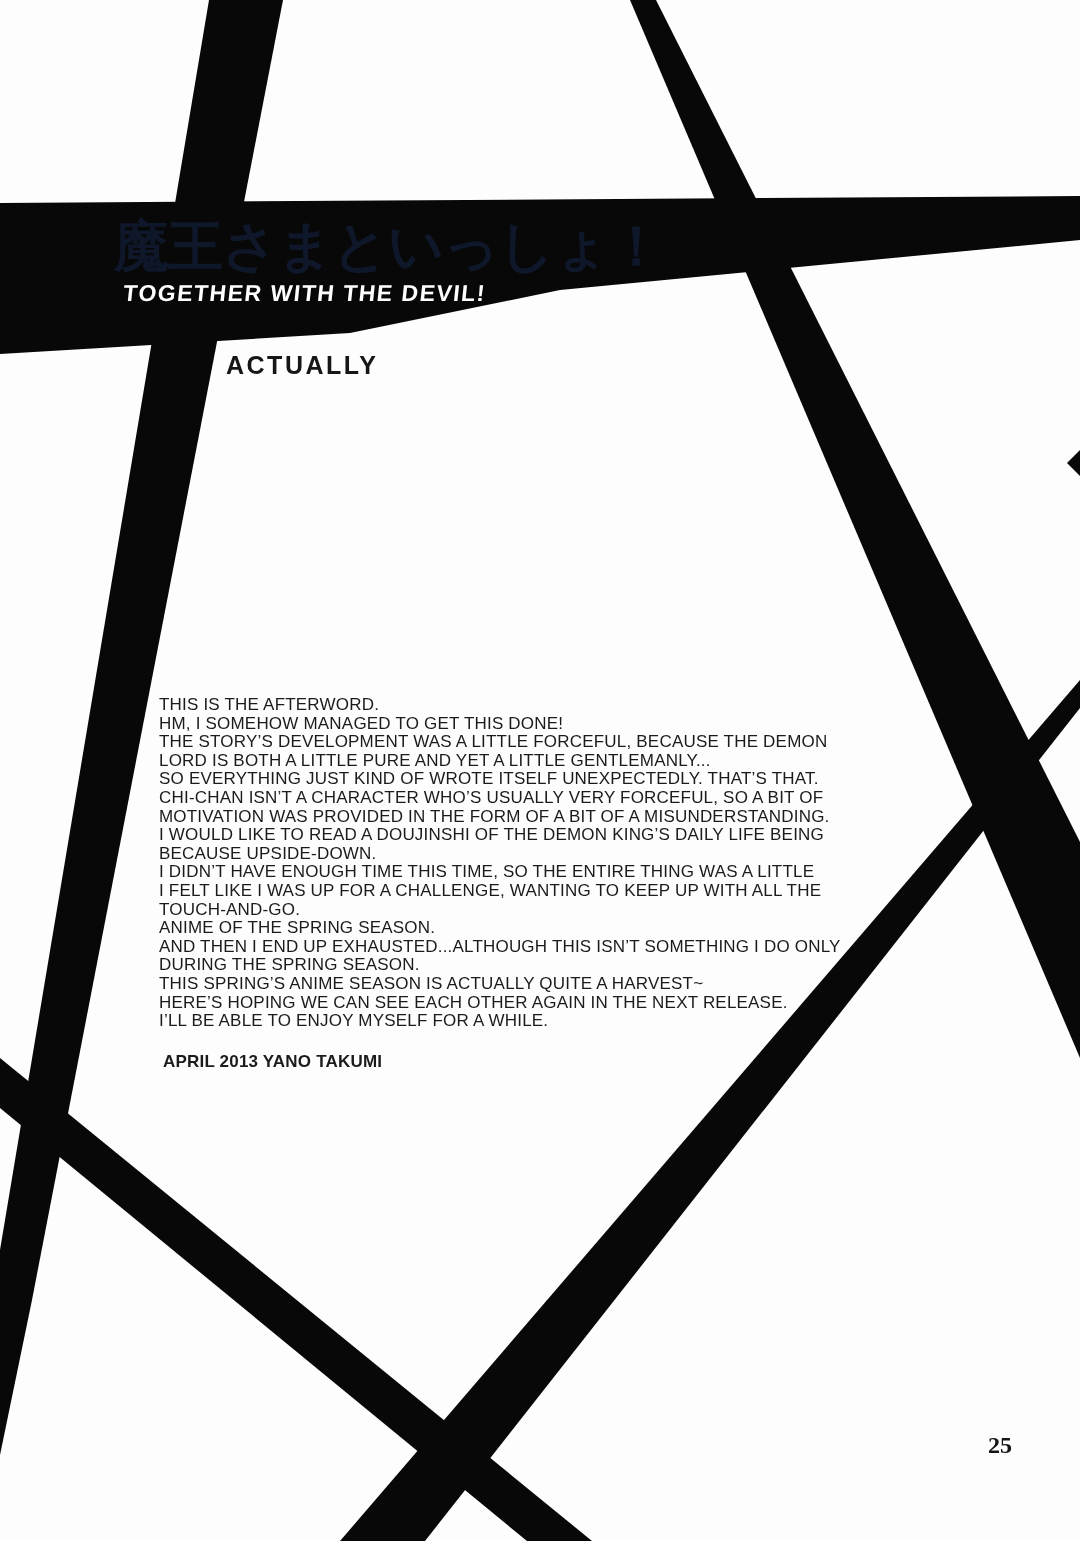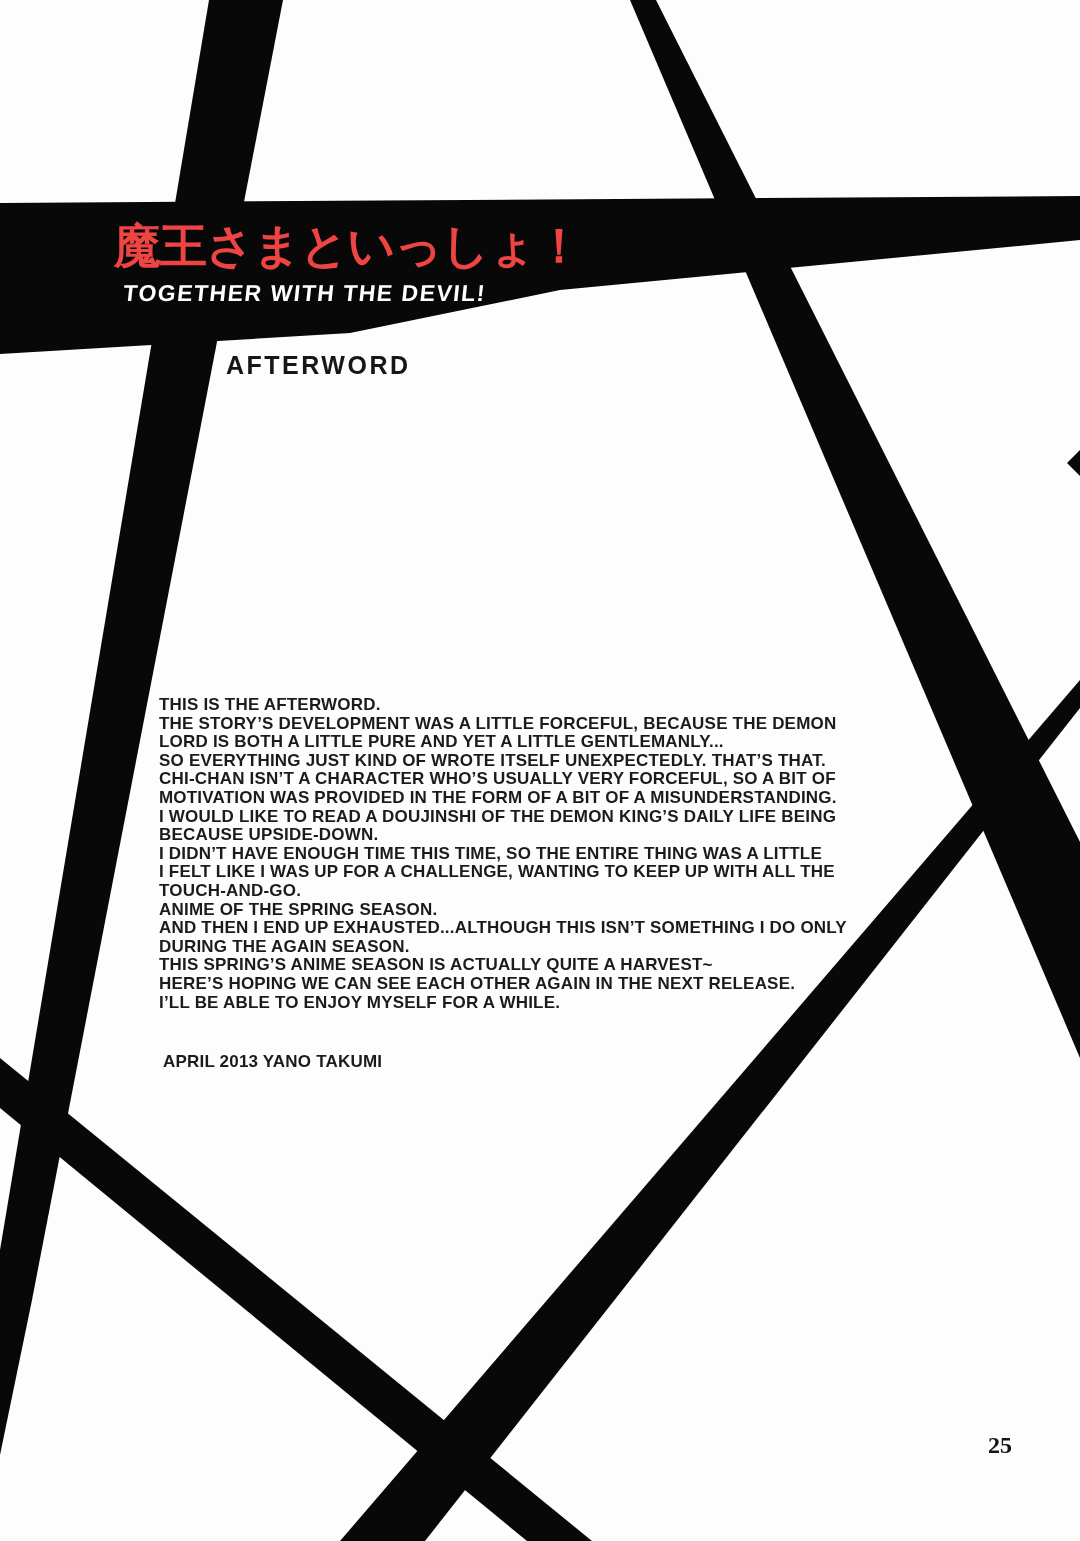--- a/index.html
+++ b/index.html
@@ -22,22 +22,22 @@
     width: 1080px;
     height: 1541px;
     display: block;
   }
   .art polygon { fill: #080808; }
 
   .title-jp {
     position: absolute;
     left: 114px;
     top: 220px;
-    color: #ef4444;
-    font-size: 47px;
+    color: #0f172a;
+    font-size: 55px;
     line-height: 52px;
     font-weight: 900;
     letter-spacing: -1px;
     white-space: nowrap;
   }
   .title-en {
     position: absolute;
     left: 122px;
     top: 280px;
     color: #ffffff;
@@ -63,21 +63,21 @@
   .body-text {
     position: absolute;
     left: 159px;
     top: 696px;
     width: 740px;
     color: #1b1b1b;
   }
   .body-text .bl {
     font-size: 17px;
     line-height: 18.6px;
-    font-weight: 700;
+    font-weight: 400;
     letter-spacing: 0.2px;
     white-space: nowrap;
   }
   .credit-line {
     position: absolute;
     left: 163px;
     top: 1053px;
     color: #1b1b1b;
     font-size: 17px;
     line-height: 18.6px;
@@ -114,37 +114,38 @@
 
     <polygon points="0,1058 592,1541 527,1541 0,1108"></polygon>
 
     <polygon points="1080,450 1080,476 1067,463"></polygon>
   </svg>
 
   <div class="title-jp">魔王さまといっしょ！</div>
 
   <div class="title-en">TOGETHER WITH THE DEVIL!</div>
 
-  <div class="afterword-heading">AFTERWORD</div>
+  <div class="afterword-heading">ACTUALLY</div>
 
   <div class="body-text">
     <div class="bl">THIS IS THE AFTERWORD.</div>
+    <div class="bl">HM, I SOMEHOW MANAGED TO GET THIS DONE!</div>
     <div class="bl">THE STORY’S DEVELOPMENT WAS A LITTLE FORCEFUL, BECAUSE THE DEMON</div>
     <div class="bl">LORD IS BOTH A LITTLE PURE AND YET A LITTLE GENTLEMANLY...</div>
     <div class="bl">SO EVERYTHING JUST KIND OF WROTE ITSELF UNEXPECTEDLY. THAT’S THAT.</div>
     <div class="bl">CHI-CHAN ISN’T A CHARACTER WHO’S USUALLY VERY FORCEFUL, SO A BIT OF</div>
     <div class="bl">MOTIVATION WAS PROVIDED IN THE FORM OF A BIT OF A MISUNDERSTANDING.</div>
     <div class="bl">I WOULD LIKE TO READ A DOUJINSHI OF THE DEMON KING’S DAILY LIFE BEING</div>
     <div class="bl">BECAUSE UPSIDE-DOWN.</div>
     <div class="bl">I DIDN’T HAVE ENOUGH TIME THIS TIME, SO THE ENTIRE THING WAS A LITTLE</div>
     <div class="bl">I FELT LIKE I WAS UP FOR A CHALLENGE, WANTING TO KEEP UP WITH ALL THE</div>
     <div class="bl">TOUCH-AND-GO.</div>
     <div class="bl">ANIME OF THE SPRING SEASON.</div>
     <div class="bl">AND THEN I END UP EXHAUSTED...ALTHOUGH THIS ISN’T SOMETHING I DO ONLY</div>
-    <div class="bl">DURING THE AGAIN SEASON.</div>
+    <div class="bl">DURING THE SPRING SEASON.</div>
     <div class="bl">THIS SPRING’S ANIME SEASON IS ACTUALLY QUITE A HARVEST~</div>
     <div class="bl">HERE’S HOPING WE CAN SEE EACH OTHER AGAIN IN THE NEXT RELEASE.</div>
     <div class="bl">I’LL BE ABLE TO ENJOY MYSELF FOR A WHILE.</div>
   </div>
 
   <div class="credit-line">APRIL 2013 YANO TAKUMI</div>
 
   <div class="page-number">25</div>
 
 </div>

